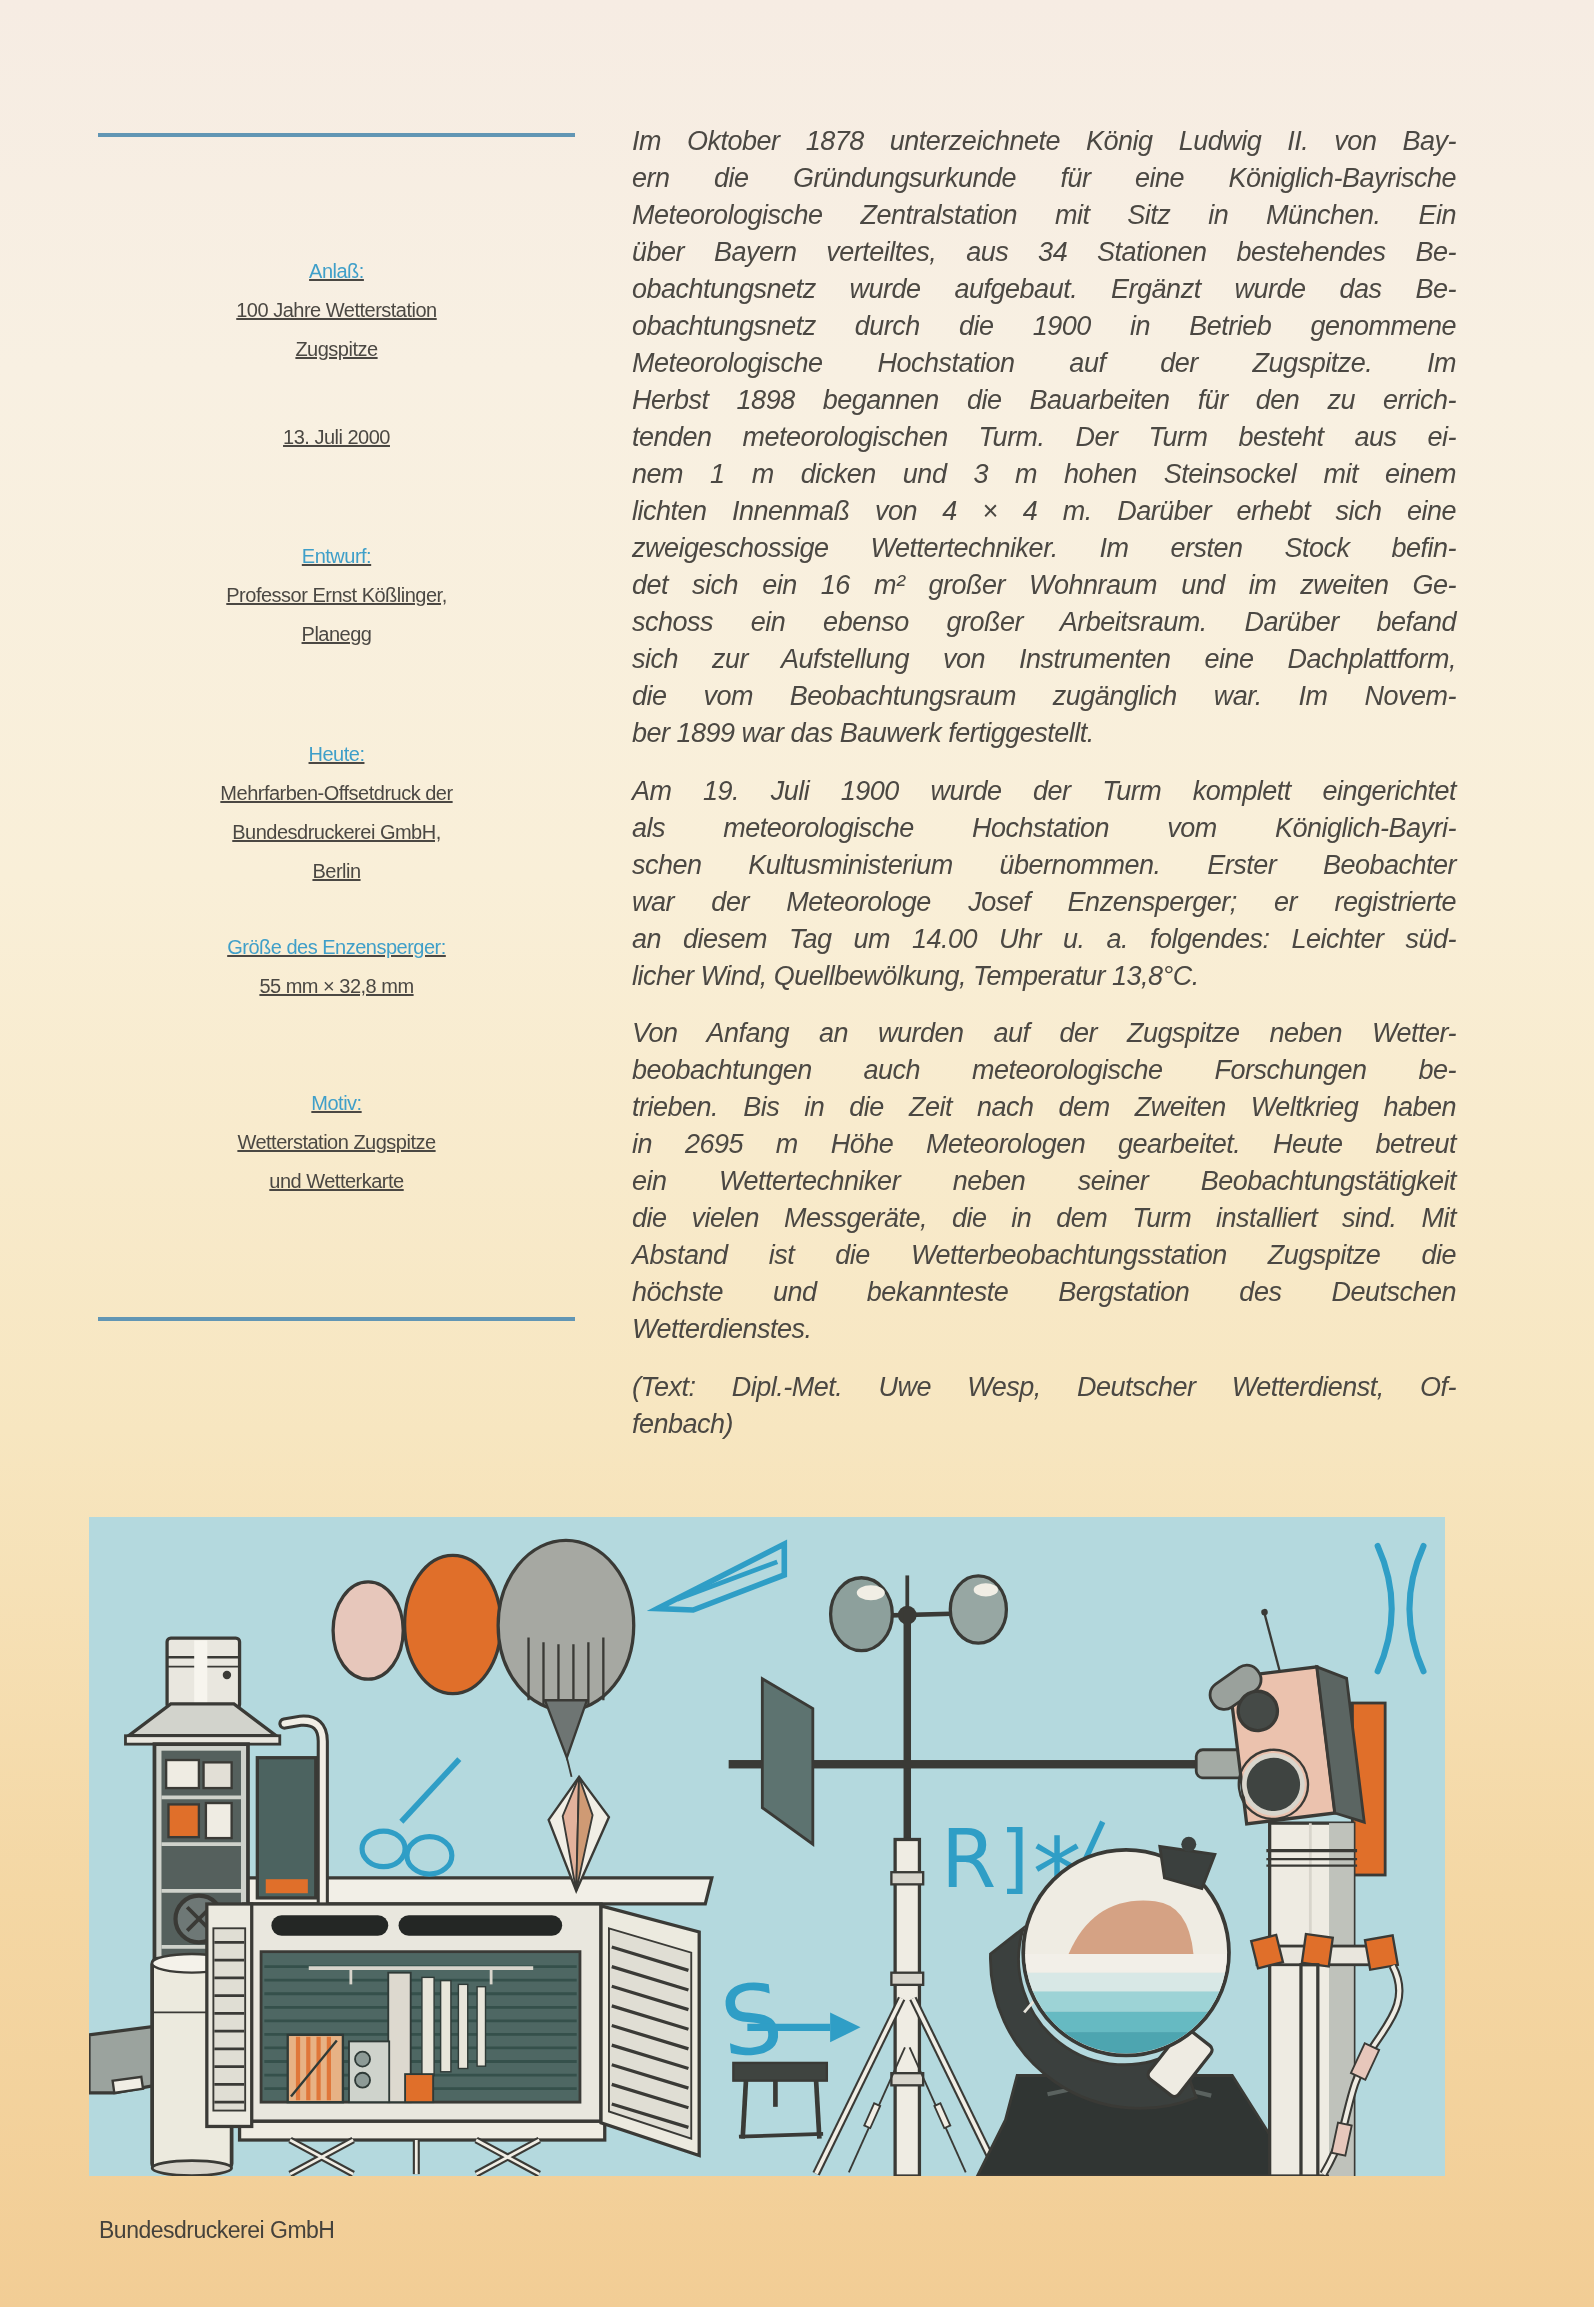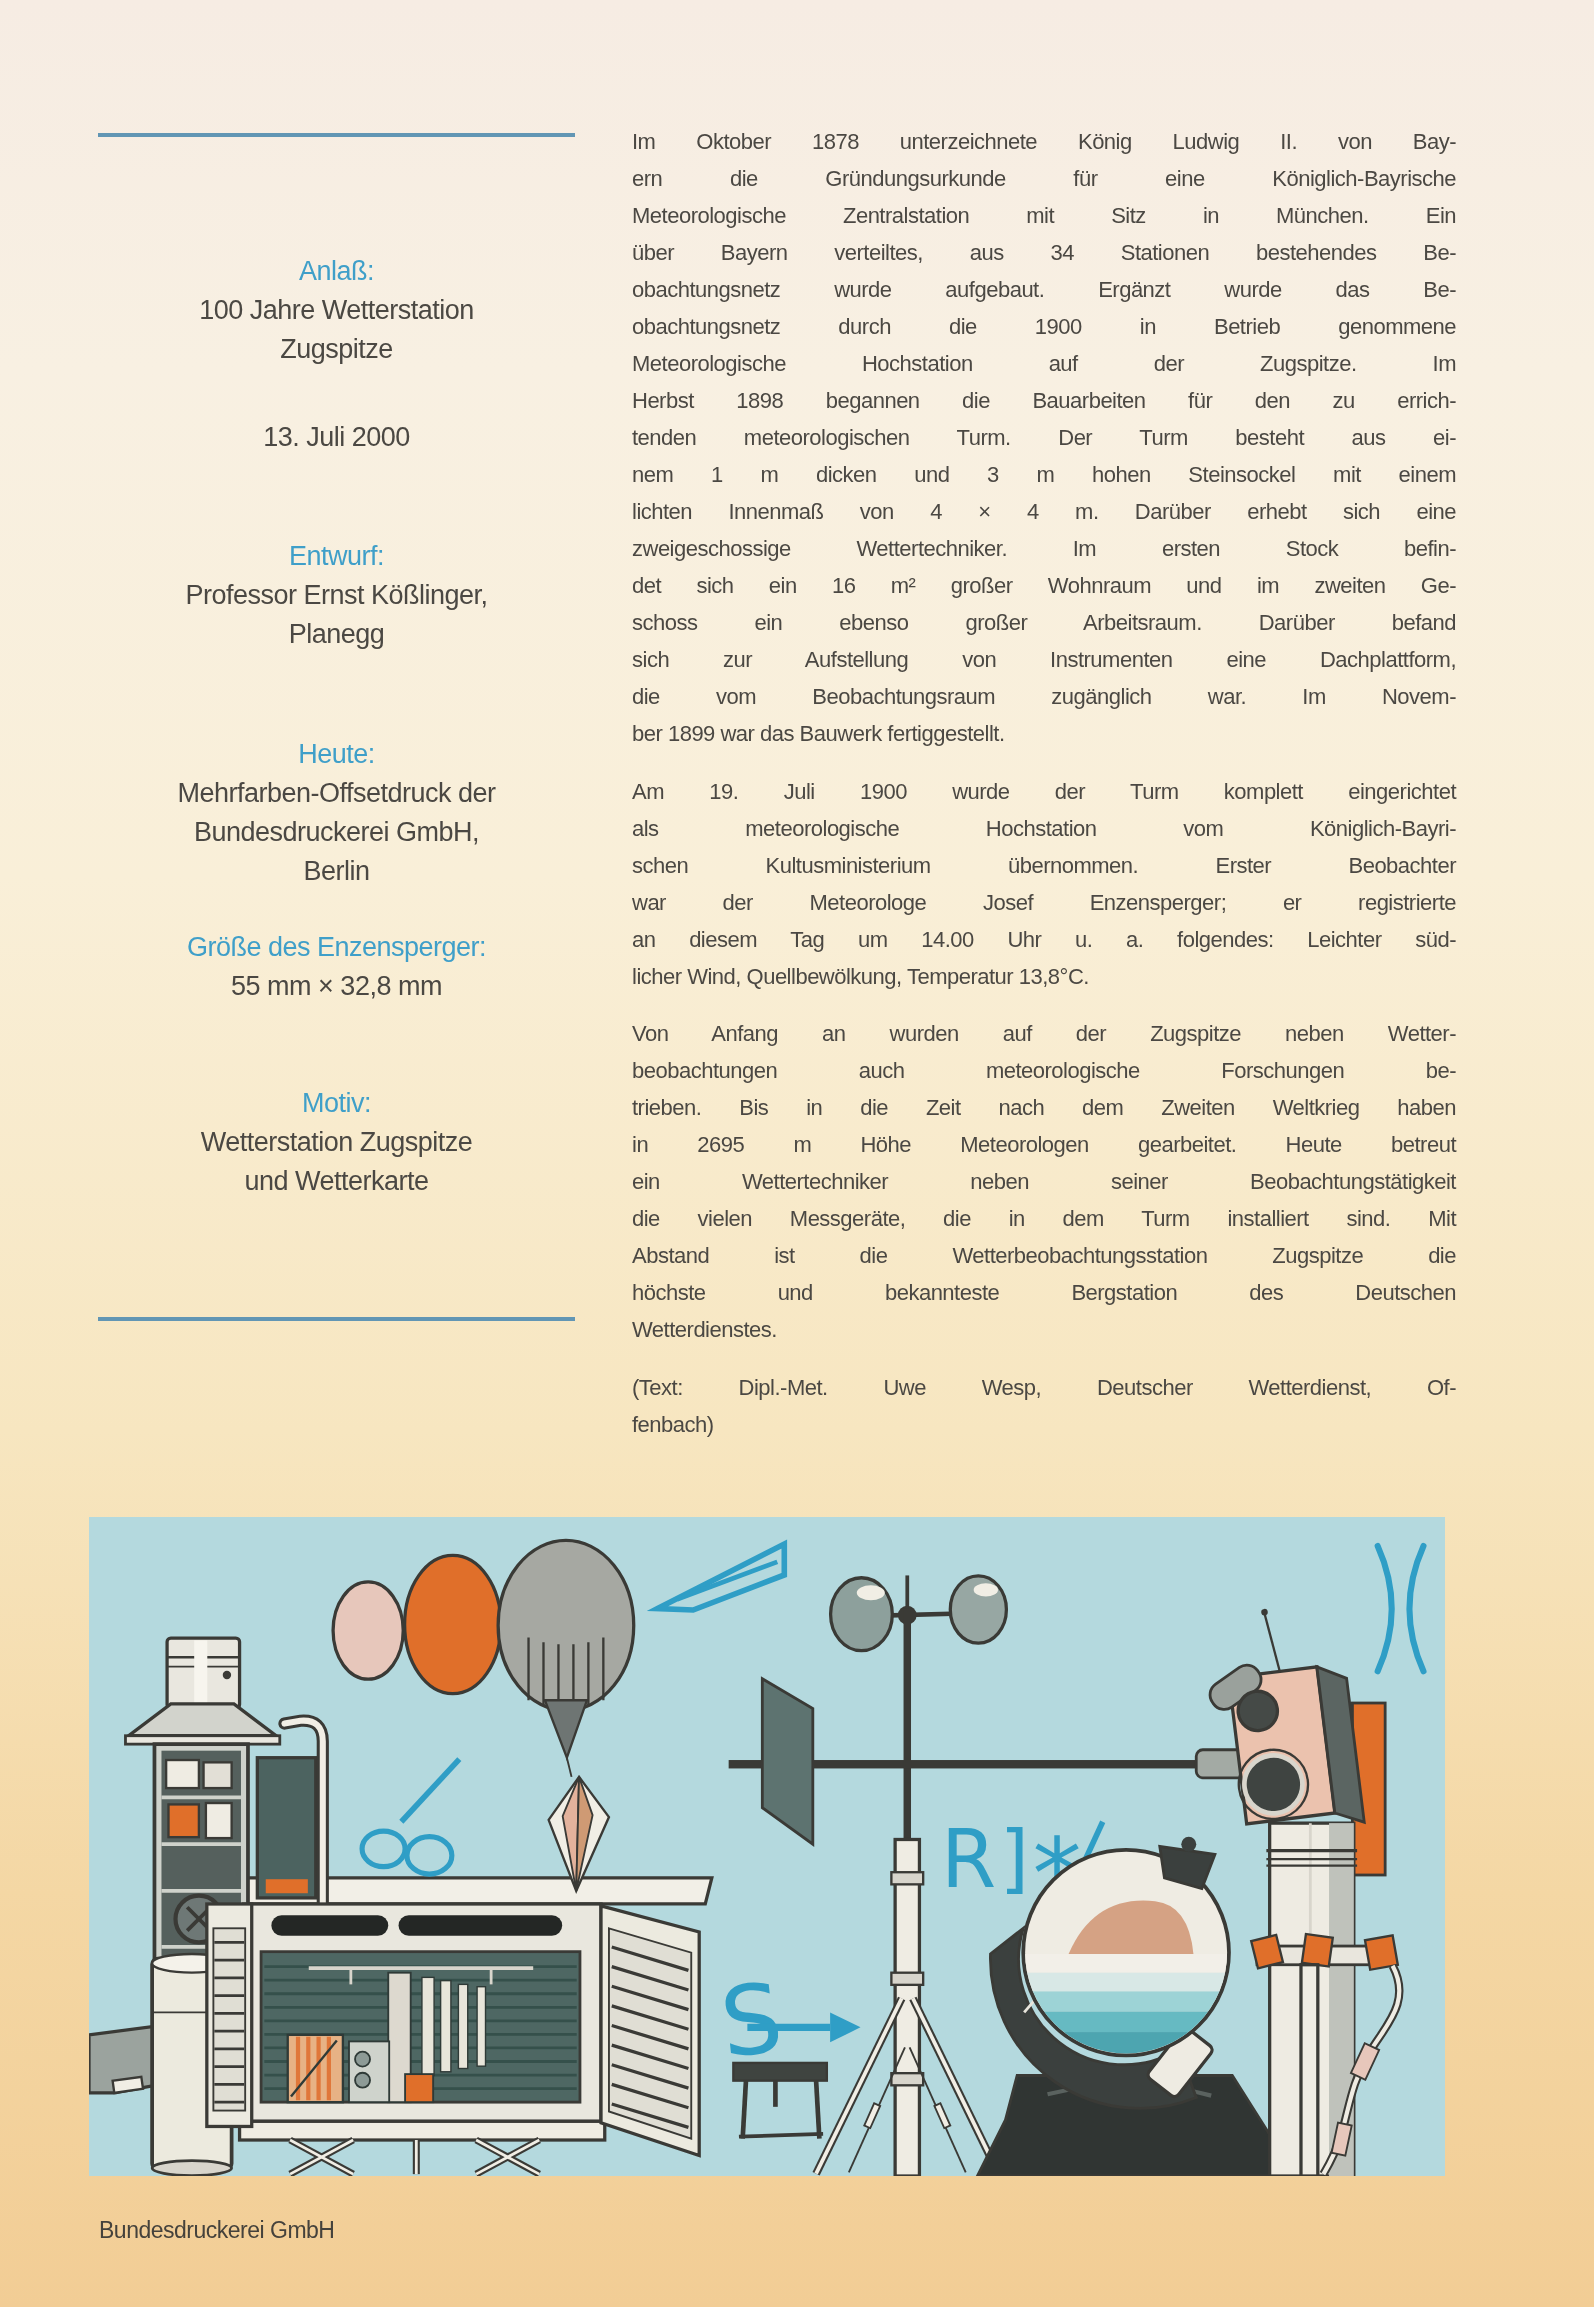--- a/index.html
+++ b/index.html
@@ -14,37 +14,38 @@
       var(--page_upper) 16%,
       var(--page_mid) 38%,
       var(--page_lower) 62%,
       var(--page_deep) 82%,
       var(--page_bottom) 100%);
   }
   
   .sidebar{
     position:absolute;left:98px;top:133px;width:477px;
     color:var(--text_dark);
-    font-size:27px;line-height:39px;letter-spacing:-0.5px;
+    font-size:20px;line-height:39px;letter-spacing:-0.5px;
     text-align:center;
+    text-decoration:underline;
   }
   .rule{height:4.2px;background:var(--rule_blue);}
   .side-section .label{color:var(--accent);}
   .side-section:nth-of-type(2){margin-top:115px;}
   .side-section:nth-of-type(3){margin-top:49px;}
   .side-section:nth-of-type(4){margin-top:80px;}
   .side-section:nth-of-type(5){margin-top:81px;}
   .side-section:nth-of-type(6){margin-top:37px;}
   .side-section:nth-of-type(7){margin-top:78px;}
   .rule-bottom{margin-top:116px;}
   
   .article{
     position:absolute;left:632px;top:123px;width:824px;
     color:var(--text_dark);
-    font-size:22px;line-height:37px;letter-spacing:-0.5px;
+    font-size:27px;line-height:37px;letter-spacing:-0.5px;font-style:italic;
   }
   .para{margin:0 0 20.6px 0;}
   .jl{text-align:justify;text-align-last:justify;white-space:normal;}
   .jl.last{text-align-last:left;}
   
   .illustration{
     position:absolute;left:89px;top:1517px;width:1356px;height:659px;
   }
   .illustration svg{display:block;width:100%;height:100%;}
   

